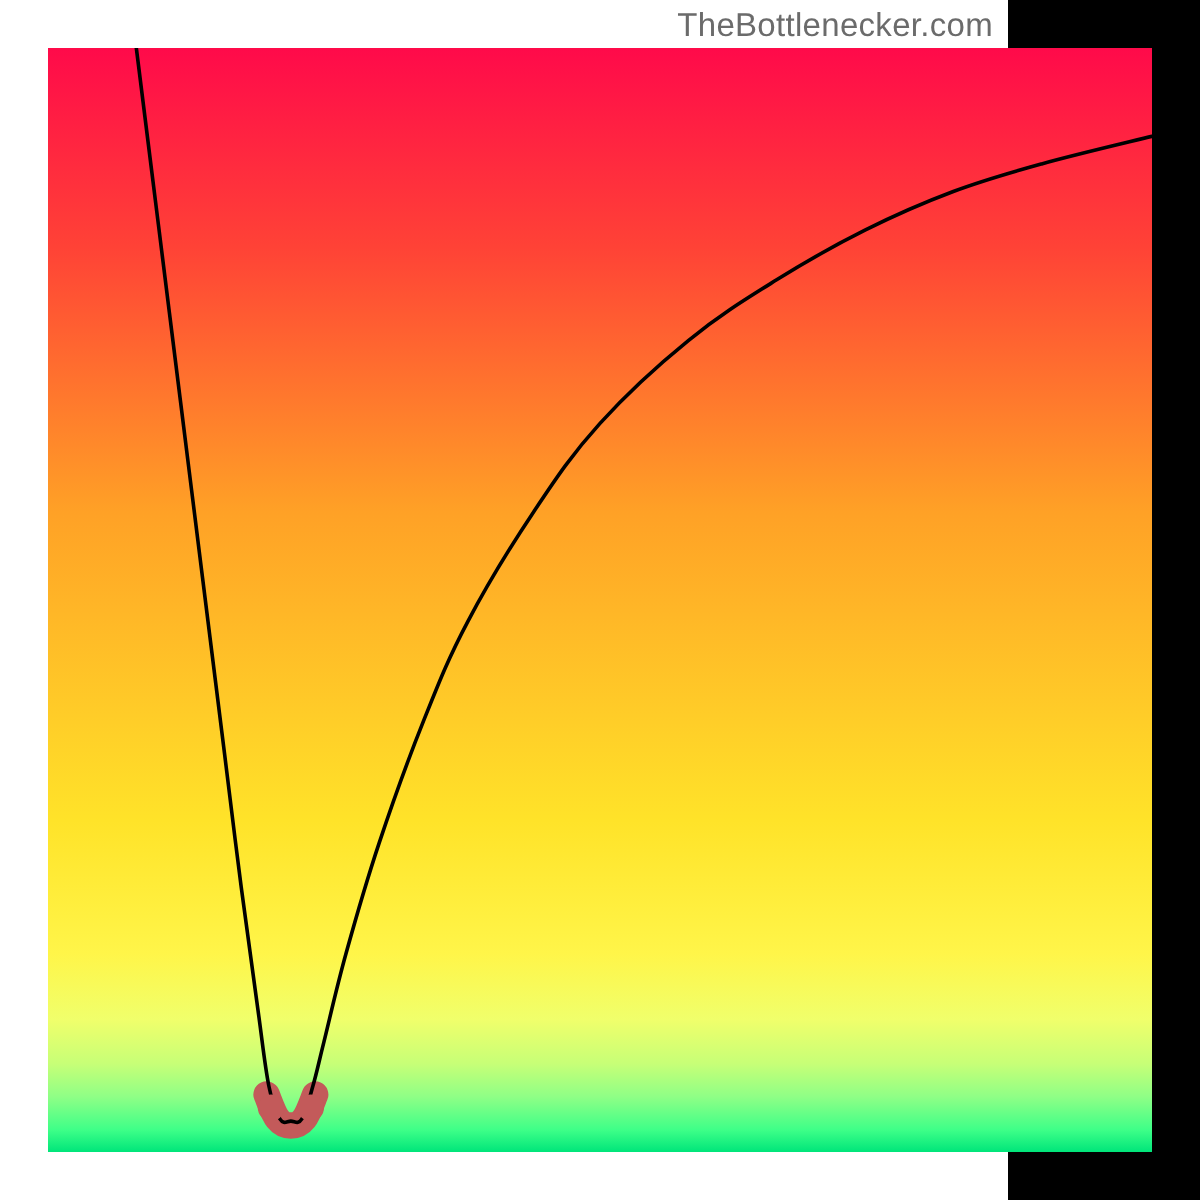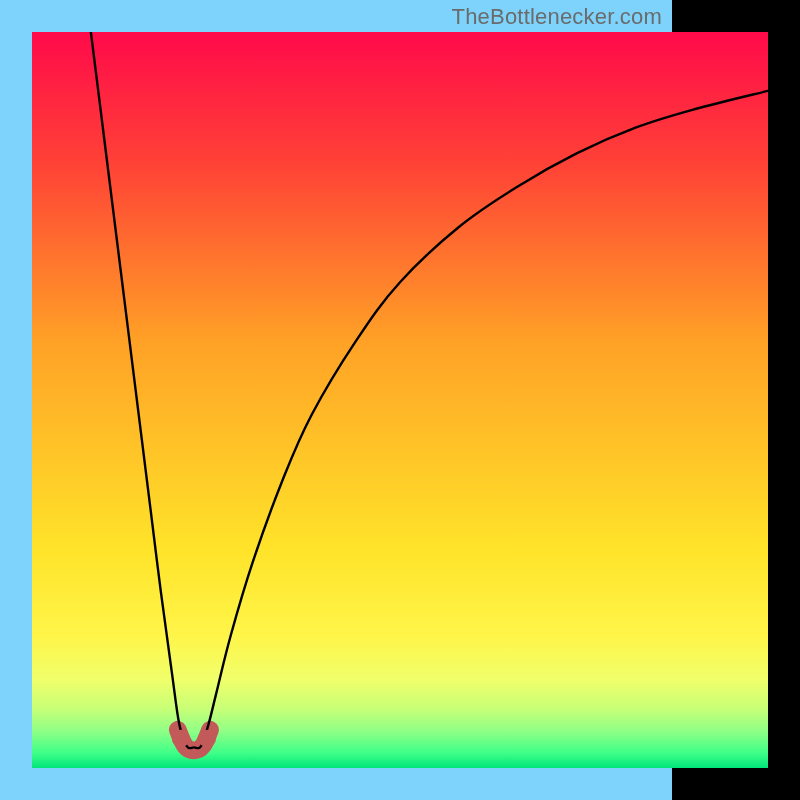--- a/index.html
+++ b/index.html
@@ -10,21 +10,21 @@
     background: #000;
     overflow: hidden;
     font-family: Arial, Helvetica, sans-serif;
   }
   .frame {
     position: absolute;
     left: 0;
     top: 0;
     width: 672px;
     height: 800px;
-    background: #7dd3fc;
+    background: #ffffff;
   }
   .watermark {
     position: absolute;
     top: 4px;
     right: 10px;
     color: #6b6b6b;
     font-size: 22px;
     font-weight: 500;
     letter-spacing: 0.2px;
     user-select: none;

